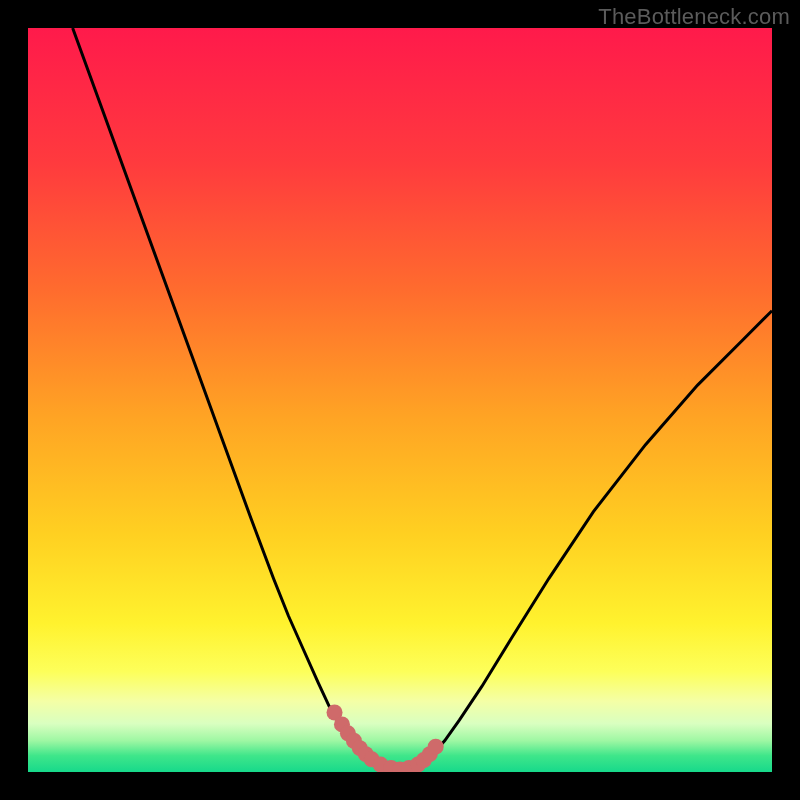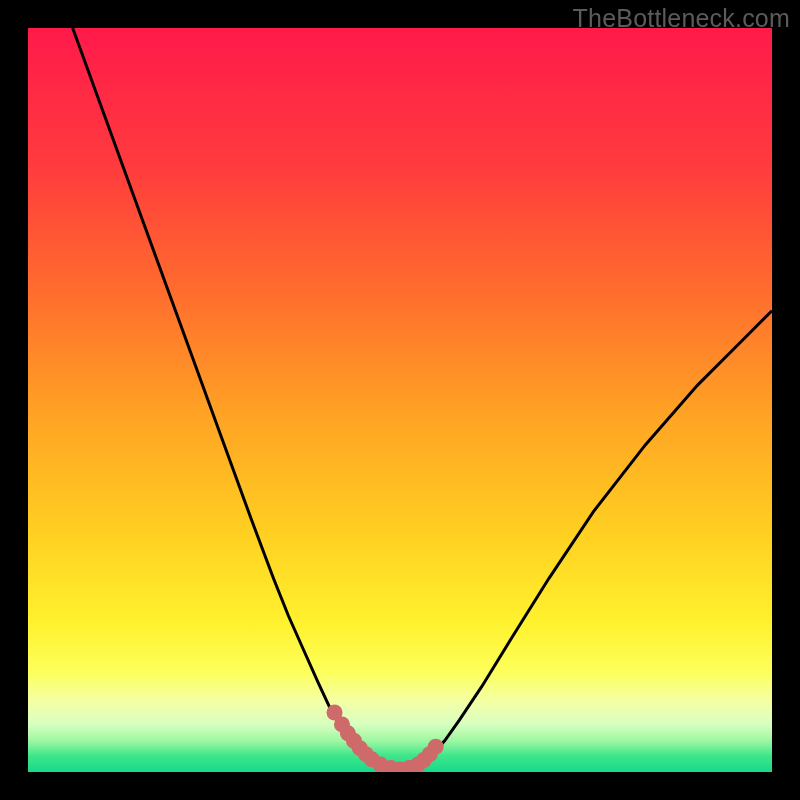--- a/index.html
+++ b/index.html
@@ -26,21 +26,21 @@
     overflow: hidden;
   }
   .gradient-bg {
     position: absolute;
     inset: 0;
   }
   .watermark {
     position: absolute;
     top: 4px;
     right: 10px;
-    font-size: 25px;
+    font-size: 22px;
     font-weight: 500;
     color: #5b5b5b;
     letter-spacing: 0.2px;
     user-select: none;
   }
   svg.curves {
     position: absolute;
     inset: 0;
   }
 </style>

